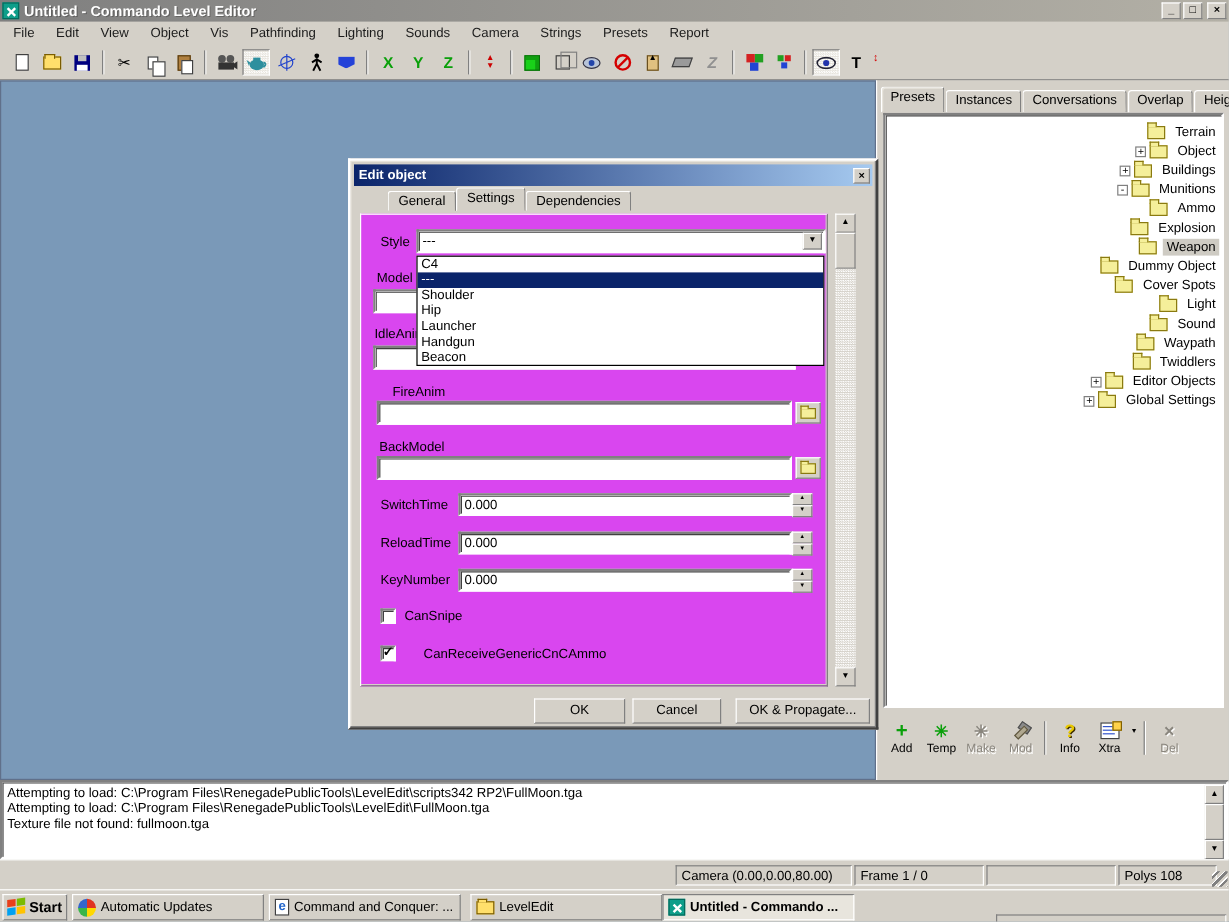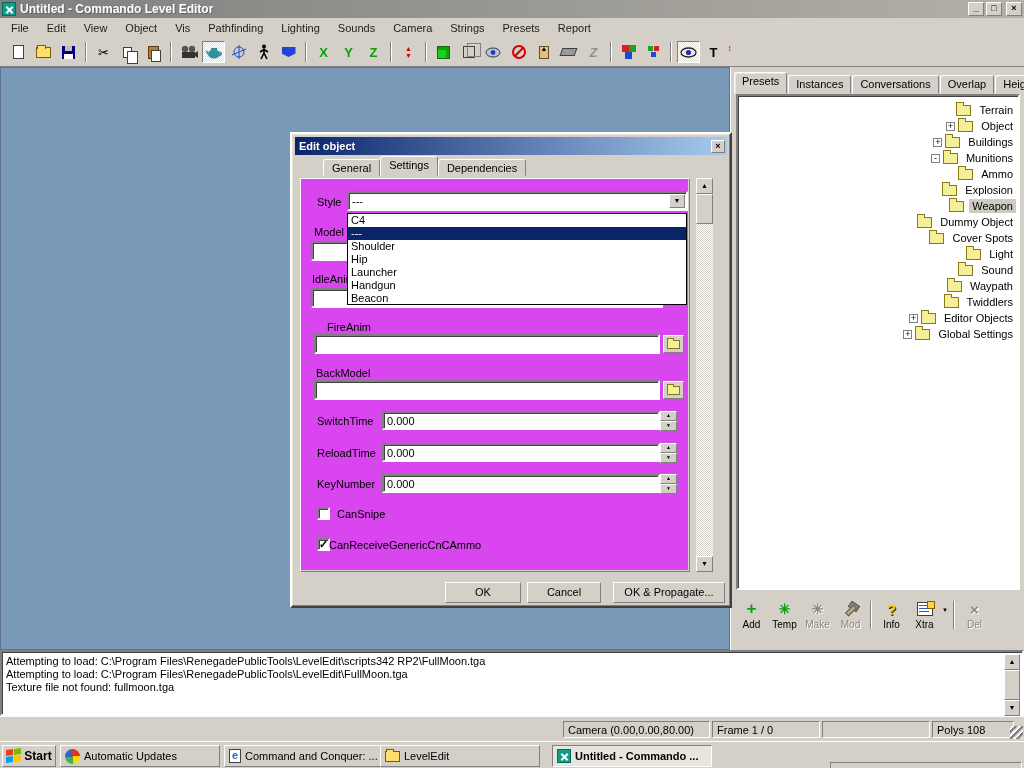--- a/index.html
+++ b/index.html
@@ -484,21 +484,21 @@
       <div class="tfield" style="left:81px;top:295px;width:278px;height:19px">0.000</div>
       <span class="spin" style="left:359px;top:295px">
           <span class="sb r1">▲</span>
           <span class="sb r1">▼</span>
         </span>
 
       <span class="cbox" style="left:16px;top:328px"></span>
       <span class="flabel" style="left:36px;top:329px">CanSnipe</span>
 
       <span class="cbox" style="left:16px;top:359px"><span>✓</span></span>
-      <span class="flabel" style="left:28px;top:360px">CanReceiveGenericCnCAmmo</span>
+      <span class="flabel" style="left:52px;top:360px">CanReceiveGenericCnCAmmo</span>
     </div>
 
     <div id="dscroll">
       <span class="sarrow r1">▲</span>
       <span class="sthumb r1"></span>
       <span class="strack dither"></span>
       <span class="sarrow r1">▼</span>
     </div>
 
     <div id="dbuttons">
@@ -540,21 +540,21 @@
       <span>Start</span>
     </span>
     <span class="task r1" style="left:60px">
       <span class="ticon t-upd tico" style="margin:0 4px 0 0"></span>
       <span>Automatic Updates</span>
     </span>
     <span class="task r1" style="left:224px">
       <span class="ticon iepage"></span>
       <span>Command and Conquer: ...</span>
     </span>
-    <span class="task r1" style="left:380px">
+    <span class="task r1" style="left:392px">
       <span class="ticon tfolder"></span>
       <span>LevelEdit</span>
     </span>
     <span class="task r1 active" style="left:552px">
       <span class="ticon appico">
           <i></i>
           <b></b>
         </span>
       <span>Untitled - Commando ...</span>
     </span>

